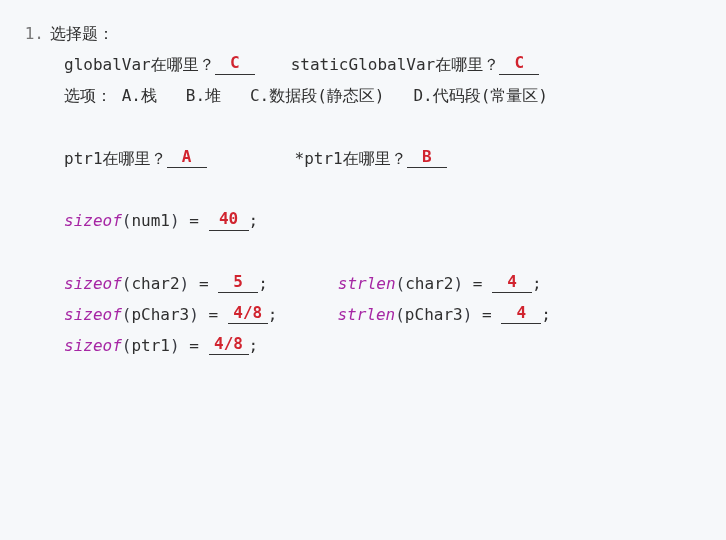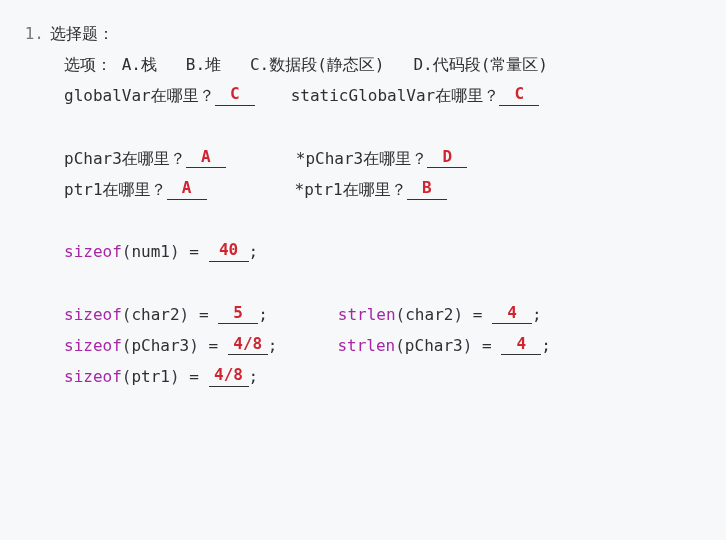--- a/index.html
+++ b/index.html
@@ -13,21 +13,21 @@
     width: 726px;
     height: 540px;
     overflow: hidden;
   }
   .page {
     padding: 18px 40px 18px 24px;
     line-height: 1.95;
   }
   .numcol { color: #777; display:inline-block; width:20px; text-align:right; margin-right:6px; }
   .row { white-space: pre; }
-  .kw { color: #A626A4; } 
+  .kw { color: #A626A4; font-style: italic; } 
   .paren { color: #383A42; }
   .answer {
     color: #D1242F;
     font-weight: bold;
     position: relative;
     top: -2px;
   }
   .u {
     display:inline-block;
     border-bottom: 1.5px solid #333;
@@ -41,30 +41,29 @@
   .indent { display:inline-block; width:40px; }
   .gap { display:inline-block; }
 </style>
 </head>
 <body>
 
 <div class="page">
 
   <div class="row"><span class="numcol">1.</span><span>选择题：</span></div>
 
+  <div class="row"><span class="indent"></span><span>globalVar在哪里？</span><span class="u"><span class="answer">C</span></span><span class="gap" style="width:36px"></span><span>staticGlobalVar在哪里？</span><span class="u"><span class="answer">C</span></span></div>
+
   <div class="row"><span class="indent"></span><span>选项： A.栈   B.堆   C.数据段(静态区)   D.代码段(常量区)</span></div>
-
-  <div class="row"><span class="indent"></span><span>globalVar在哪里？</span><span class="u"><span class="answer">C</span></span><span class="gap" style="width:36px"></span><span>staticGlobalVar在哪里？</span><span class="u"><span class="answer">C</span></span></div>
 
 
 
   <div class="row">&nbsp;</div>
 
 
-  <div class="row"><span class="indent"></span><span>pChar3在哪里？</span><span class="u"><span class="answer">A</span></span><span class="gap" style="width:70px"></span><span>*pChar3在哪里？</span><span class="u"><span class="answer">D</span></span></div>
 
   <div class="row"><span class="indent"></span><span>ptr1在哪里？</span><span class="u"><span class="answer">A</span></span><span class="gap" style="width:88px"></span><span>*ptr1在哪里？</span><span class="u"><span class="answer">B</span></span></div>
 
   <div class="row">&nbsp;</div>
 
 
   <div class="row"><span class="indent"></span><span class="kw">sizeof</span><span class="paren">(</span><span>num1</span><span class="paren">)</span> = <span class="u"><span class="answer">40</span></span>;</div>
 
   <div class="row">&nbsp;</div>
 

